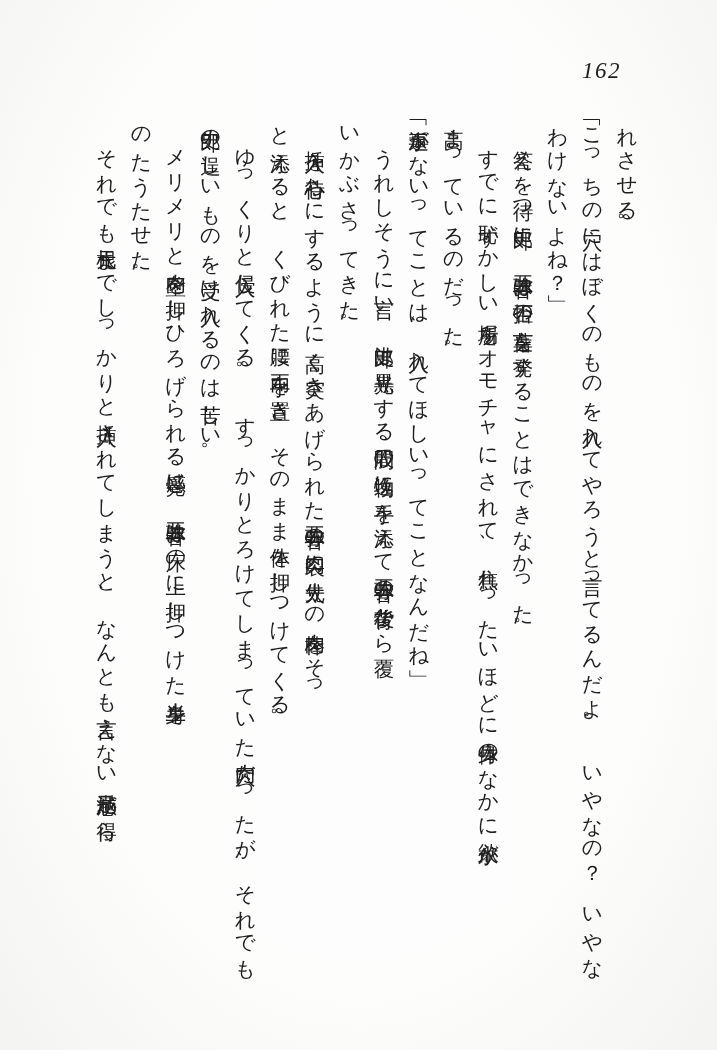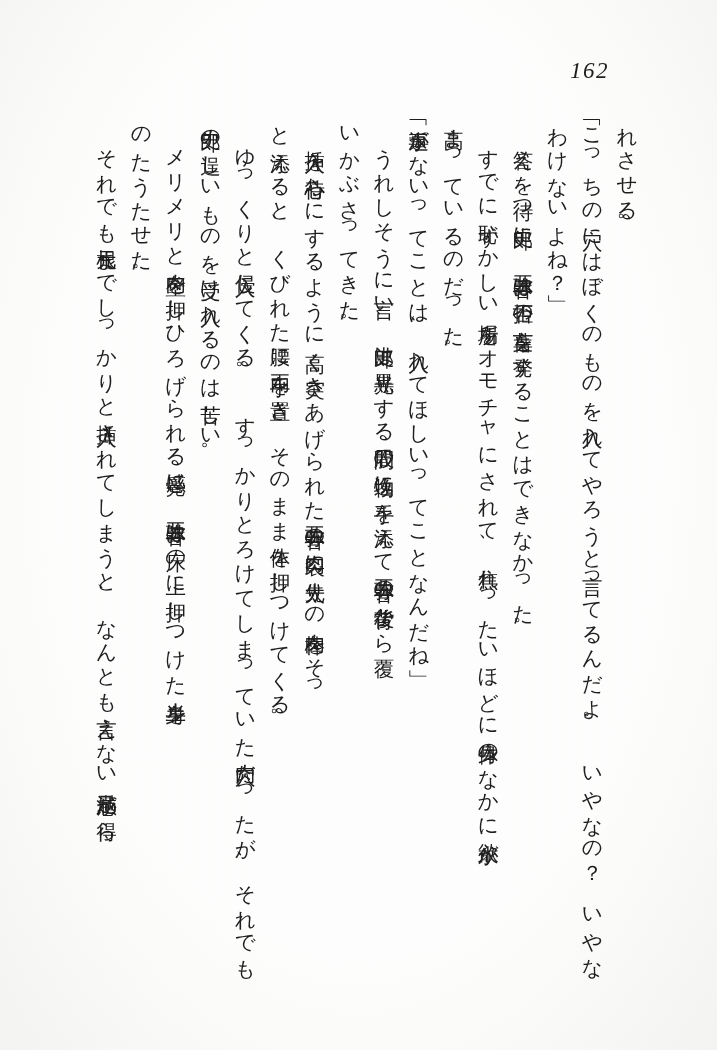--- a/index.html
+++ b/index.html
@@ -20,21 +20,21 @@
   }
   
   .paper-surface {
     position: absolute;
     inset: 0;
     background: radial-gradient(ellipse at 50% 45%, rgba(255,255,255,0.6) 60%, rgba(0,0,0,0.03) 100%);
     pointer-events: none;
   }
   .page-number {
     position: absolute;
-    left: 570px;
+    left: 582px;
     top: 58px;
     font-size: 23px;
     font-style: italic;
     letter-spacing: 1.5px;
     color: var(--ink);
   }
   .text-block {
     position: absolute;
     top: 113px;
     right: 73px;

